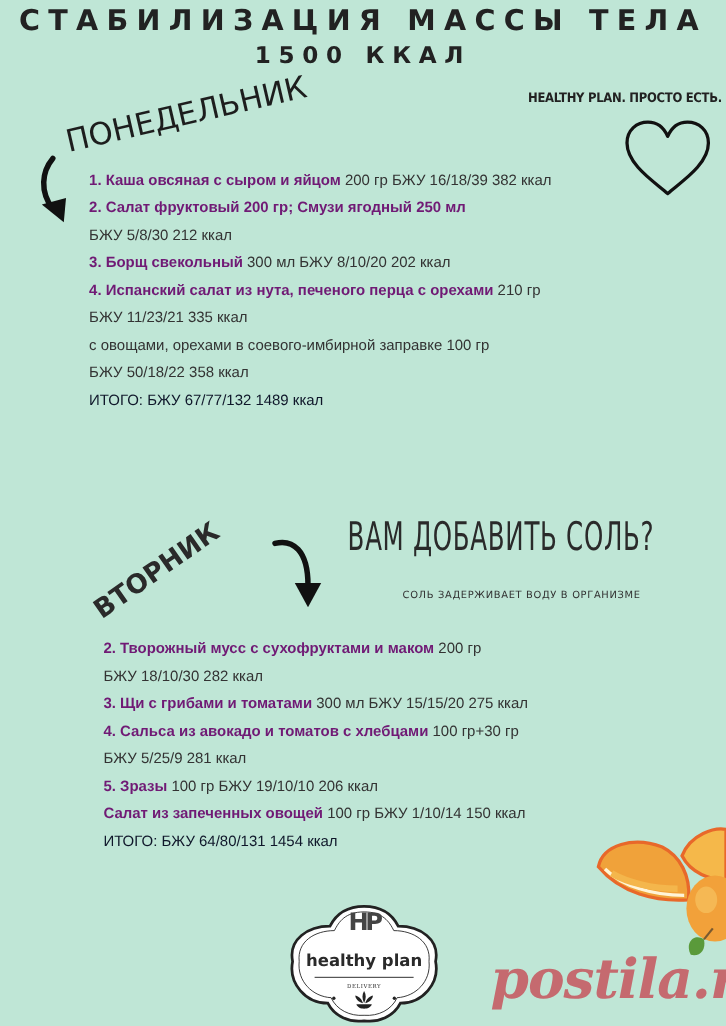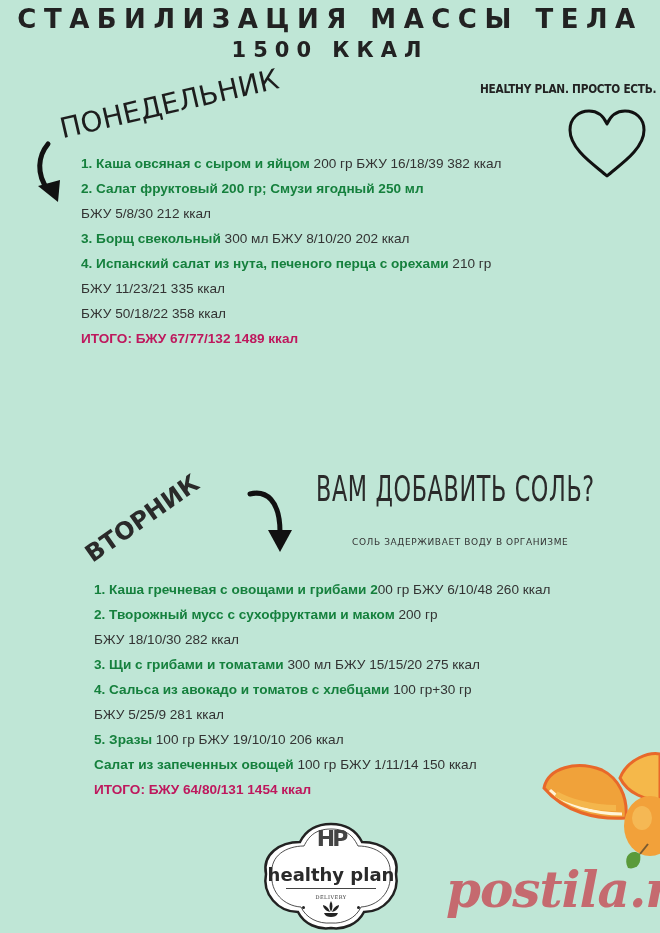--- a/index.html
+++ b/index.html
@@ -27,32 +27,32 @@
     .day-label {
       font-family: "DejaVu Sans", sans-serif;
       color: #1d1d1d;
       white-space: nowrap;
       transform-origin: left bottom;
     }
     #monday-label { left: 64px; top: 112px; font-size: 28px; transform: rotate(-13deg); }
     #tuesday-label { left: 96px; top: 540px; font-size: 24px; font-weight: bold; transform: rotate(-35deg); color: #2a2a2a; }
     .menu { font-size: 13.6px; line-height: 25px; color: #333; }
     .menu .row { white-space: nowrap; }
-    .menu b { color: #15803d; margin-top: 33px; }
-    .menu .total { color: #be185d; font-weight: bold; }
+    .menu b { color: #701a75; margin-top: 33px; }
+    .menu .total { color: #0f172a; font-weight: normal; }
     #monday-menu { left: 81px; top: 151px; }
     #tuesday-menu { left: 94px; top: 577px; }
     .salt-title {
       left: 316px; top: 468px; font-size: 36px; color: #2a2a2a;
       font-family: "DejaVu Sans", sans-serif; font-weight: normal;
       transform: scaleX(0.62); transform-origin: left top; white-space: nowrap;
       letter-spacing: 1px;
     }
     .salt-sub {
-      left: 352px; top: 537px; font-size: 9px; color: #333; letter-spacing: 0.6px;
+      left: 366px; top: 537px; font-size: 9px; color: #333; letter-spacing: 0.6px;
       font-family: "DejaVu Sans", sans-serif;
     }
     .watermark {
       left: 446px; top: 860px; font-size: 50px; color: #c56a6f;
       font-family: "DejaVu Serif", serif; font-style: italic; font-weight: bold;
       letter-spacing: -1px;
     }
   </style>
 </head>
 <body>
@@ -75,44 +75,44 @@
   </svg>
 </div>
 
 <div class="abs menu" id="monday-menu">
   <div class="row"><b>1. Каша овсяная с сыром и яйцом</b><span> 200 гр БЖУ 16/18/39 382 ккал</span></div>
   <div class="row"><b>2. Салат фруктовый 200 гр; Смузи ягодный   250 мл</b><span></span></div>
   <div class="row"><b></b><span>БЖУ 5/8/30 212 ккал</span></div>
   <div class="row"><b>3.  Борщ свекольный</b><span> 300 мл  БЖУ 8/10/20 202 ккал</span></div>
   <div class="row"><b> 4. Испанский салат из нута, печеного перца с орехами</b><span> 210 гр</span></div>
   <div class="row"><b></b><span>БЖУ 11/23/21 335 ккал</span></div>
+  <div class="row"><b></b><span>с овощами, орехами в соевого-имбирной заправке 100 гр</span></div>
   <div class="row"><b></b><span>БЖУ 50/18/22 358 ккал</span></div>
   <div class="row total">ИТОГО: БЖУ 67/77/132 1489 ккал</div>
 </div>
 
 <div class="abs salt-title">ВАМ ДОБАВИТЬ СОЛЬ?</div>
 <div class="abs salt-sub">СОЛЬ ЗАДЕРЖИВАЕТ ВОДУ В ОРГАНИЗМЕ</div>
 
 <div class="abs day-label" id="tuesday-label">ВТОРНИК</div>
 <div class="abs" style="left:244px; top:486px;">
   <svg width="56" height="72" viewBox="0 0 56 72">
     <path d="M6 8 C 22 4, 36 14, 36 46" fill="none" stroke="#111" stroke-width="5" stroke-linecap="round"></path>
     <path d="M24 44 L 48 44 L 36 66 Z" fill="#111"></path>
   </svg>
 </div>
 
 <div class="abs menu" id="tuesday-menu">
-  <div class="row"><b>1. Каша гречневая с овощами и грибами 2</b><span>00 гр БЖУ 6/10/48 260 ккал</span></div>
   <div class="row"><b>2. Творожный мусс с сухофруктами и маком</b><span> 200 гр</span></div>
   <div class="row"><b></b><span>БЖУ 18/10/30 282 ккал</span></div>
   <div class="row"><b>3. Щи с грибами и томатами</b><span> 300 мл БЖУ 15/15/20 275 ккал</span></div>
   <div class="row"><b> 4. Сальса из авокадо и томатов с хлебцами</b><span> 100 гр+30 гр</span></div>
   <div class="row"><b></b><span>БЖУ 5/25/9 281 ккал</span></div>
   <div class="row"><b>5. Зразы</b><span>  100 гр БЖУ 19/10/10 206 ккал</span></div>
-  <div class="row"><b>Салат из запеченных овощей</b><span> 100 гр БЖУ 1/11/14 150 ккал</span></div>
+  <div class="row"><b>Салат из запеченных овощей</b><span> 100 гр БЖУ 1/10/14 150 ккал</span></div>
   <div class="row total">ИТОГО: БЖУ 64/80/131 1454 ккал</div>
 </div>
 
 <div class="abs" style="left:536px; top:748px;">
   <svg width="124" height="130" viewBox="0 0 124 130">
     <path d="M8 40 C 12 20, 40 12, 66 22 C 82 30, 92 48, 90 70 C 60 72, 28 64, 8 40 Z" fill="#f0a23a" stroke="#e8682a" stroke-width="3"></path>
     <path d="M14 42 C 30 58, 58 66, 86 66" fill="none" stroke="#fff4d8" stroke-width="3"></path>
     <path d="M20 46 C 34 54, 56 60, 80 60" fill="none" stroke="#f4b64c" stroke-width="6"></path>
     <path d="M84 30 C 92 10, 114 4, 124 6 L 124 52 C 110 52, 92 46, 84 30 Z" fill="#f5b84a" stroke="#e8682a" stroke-width="3"></path>
     <ellipse cx="114" cy="78" rx="26" ry="30" fill="#f2a13a"></ellipse>
@@ -121,21 +121,21 @@
     <path d="M104 106 L 112 96" stroke="#7a5a30" stroke-width="2"></path>
   </svg>
 </div>
 
 <div class="abs" style="left:258px; top:820px;">
   <svg width="146" height="112" viewBox="0 0 146 112">
     <path d="M73 4 C 92 4, 100 14, 104 22 C 124 22, 142 34, 138 54 C 142 74, 126 92, 106 92 C 100 104, 86 110, 73 108 C 60 110, 46 104, 40 92 C 20 92, 4 74, 8 54 C 4 34, 22 22, 42 22 C 46 14, 54 4, 73 4 Z" fill="#fff" stroke="#222" stroke-width="2.5"></path>
     <path d="M73 9 C 90 9, 96 18, 100 26 C 118 26, 134 36, 132 54 C 134 72, 120 86, 103 87 C 98 98, 86 104, 73 103 C 60 104, 48 98, 43 87 C 26 86, 12 72, 14 54 C 12 36, 28 26, 46 26 C 50 18, 56 9, 73 9 Z" fill="none" stroke="#222" stroke-width="0.8"></path>
   </svg>
   <div class="abs" style="left:0; width:146px; top:6px; text-align:center; font-size:22px; font-weight:bold; color:#444; letter-spacing:-3px; font-family:'DejaVu Sans', sans-serif;">HP</div>
-  <div class="abs" style="left:0; width:146px; top:44px; text-align:center; font-size:18px; font-weight:bold; color:#2a2a2a; font-family:'DejaVu Sans', sans-serif;">healthy plan</div>
+  <div class="abs" style="left:0; width:146px; top:44px; text-align:center; font-size:15px; font-weight:bold; color:#2a2a2a; font-family:'DejaVu Sans', sans-serif;">healthy plan</div>
   <div class="abs" style="left:28px; width:90px; top:68px; border-top:1px solid #444;"></div>
   <div class="abs" style="left:0; width:146px; top:65px; text-align:center;">
     <span style="background:#fff; padding:0 3px; font-size:5px; color:#333; letter-spacing:0.5px; font-family:'DejaVu Serif', serif;">DELIVERY</span>
   </div>
   <div class="abs" style="left:62px; top:80px;">
     <svg width="22" height="18" viewBox="0 0 22 18">
       <path d="M11 12 C 9 8, 9 4, 11 1 C 13 4, 13 8, 11 12 Z" fill="#222"></path>
       <path d="M10 12 C 6 11, 3 8, 3 5 C 7 6, 9 9, 10 12 Z" fill="#222"></path>
       <path d="M12 12 C 16 11, 19 8, 19 5 C 15 6, 13 9, 12 12 Z" fill="#222"></path>
       <path d="M4 13 L 18 13 C 17 16, 14 17, 11 17 C 8 17, 5 16, 4 13 Z" fill="#222"></path>

